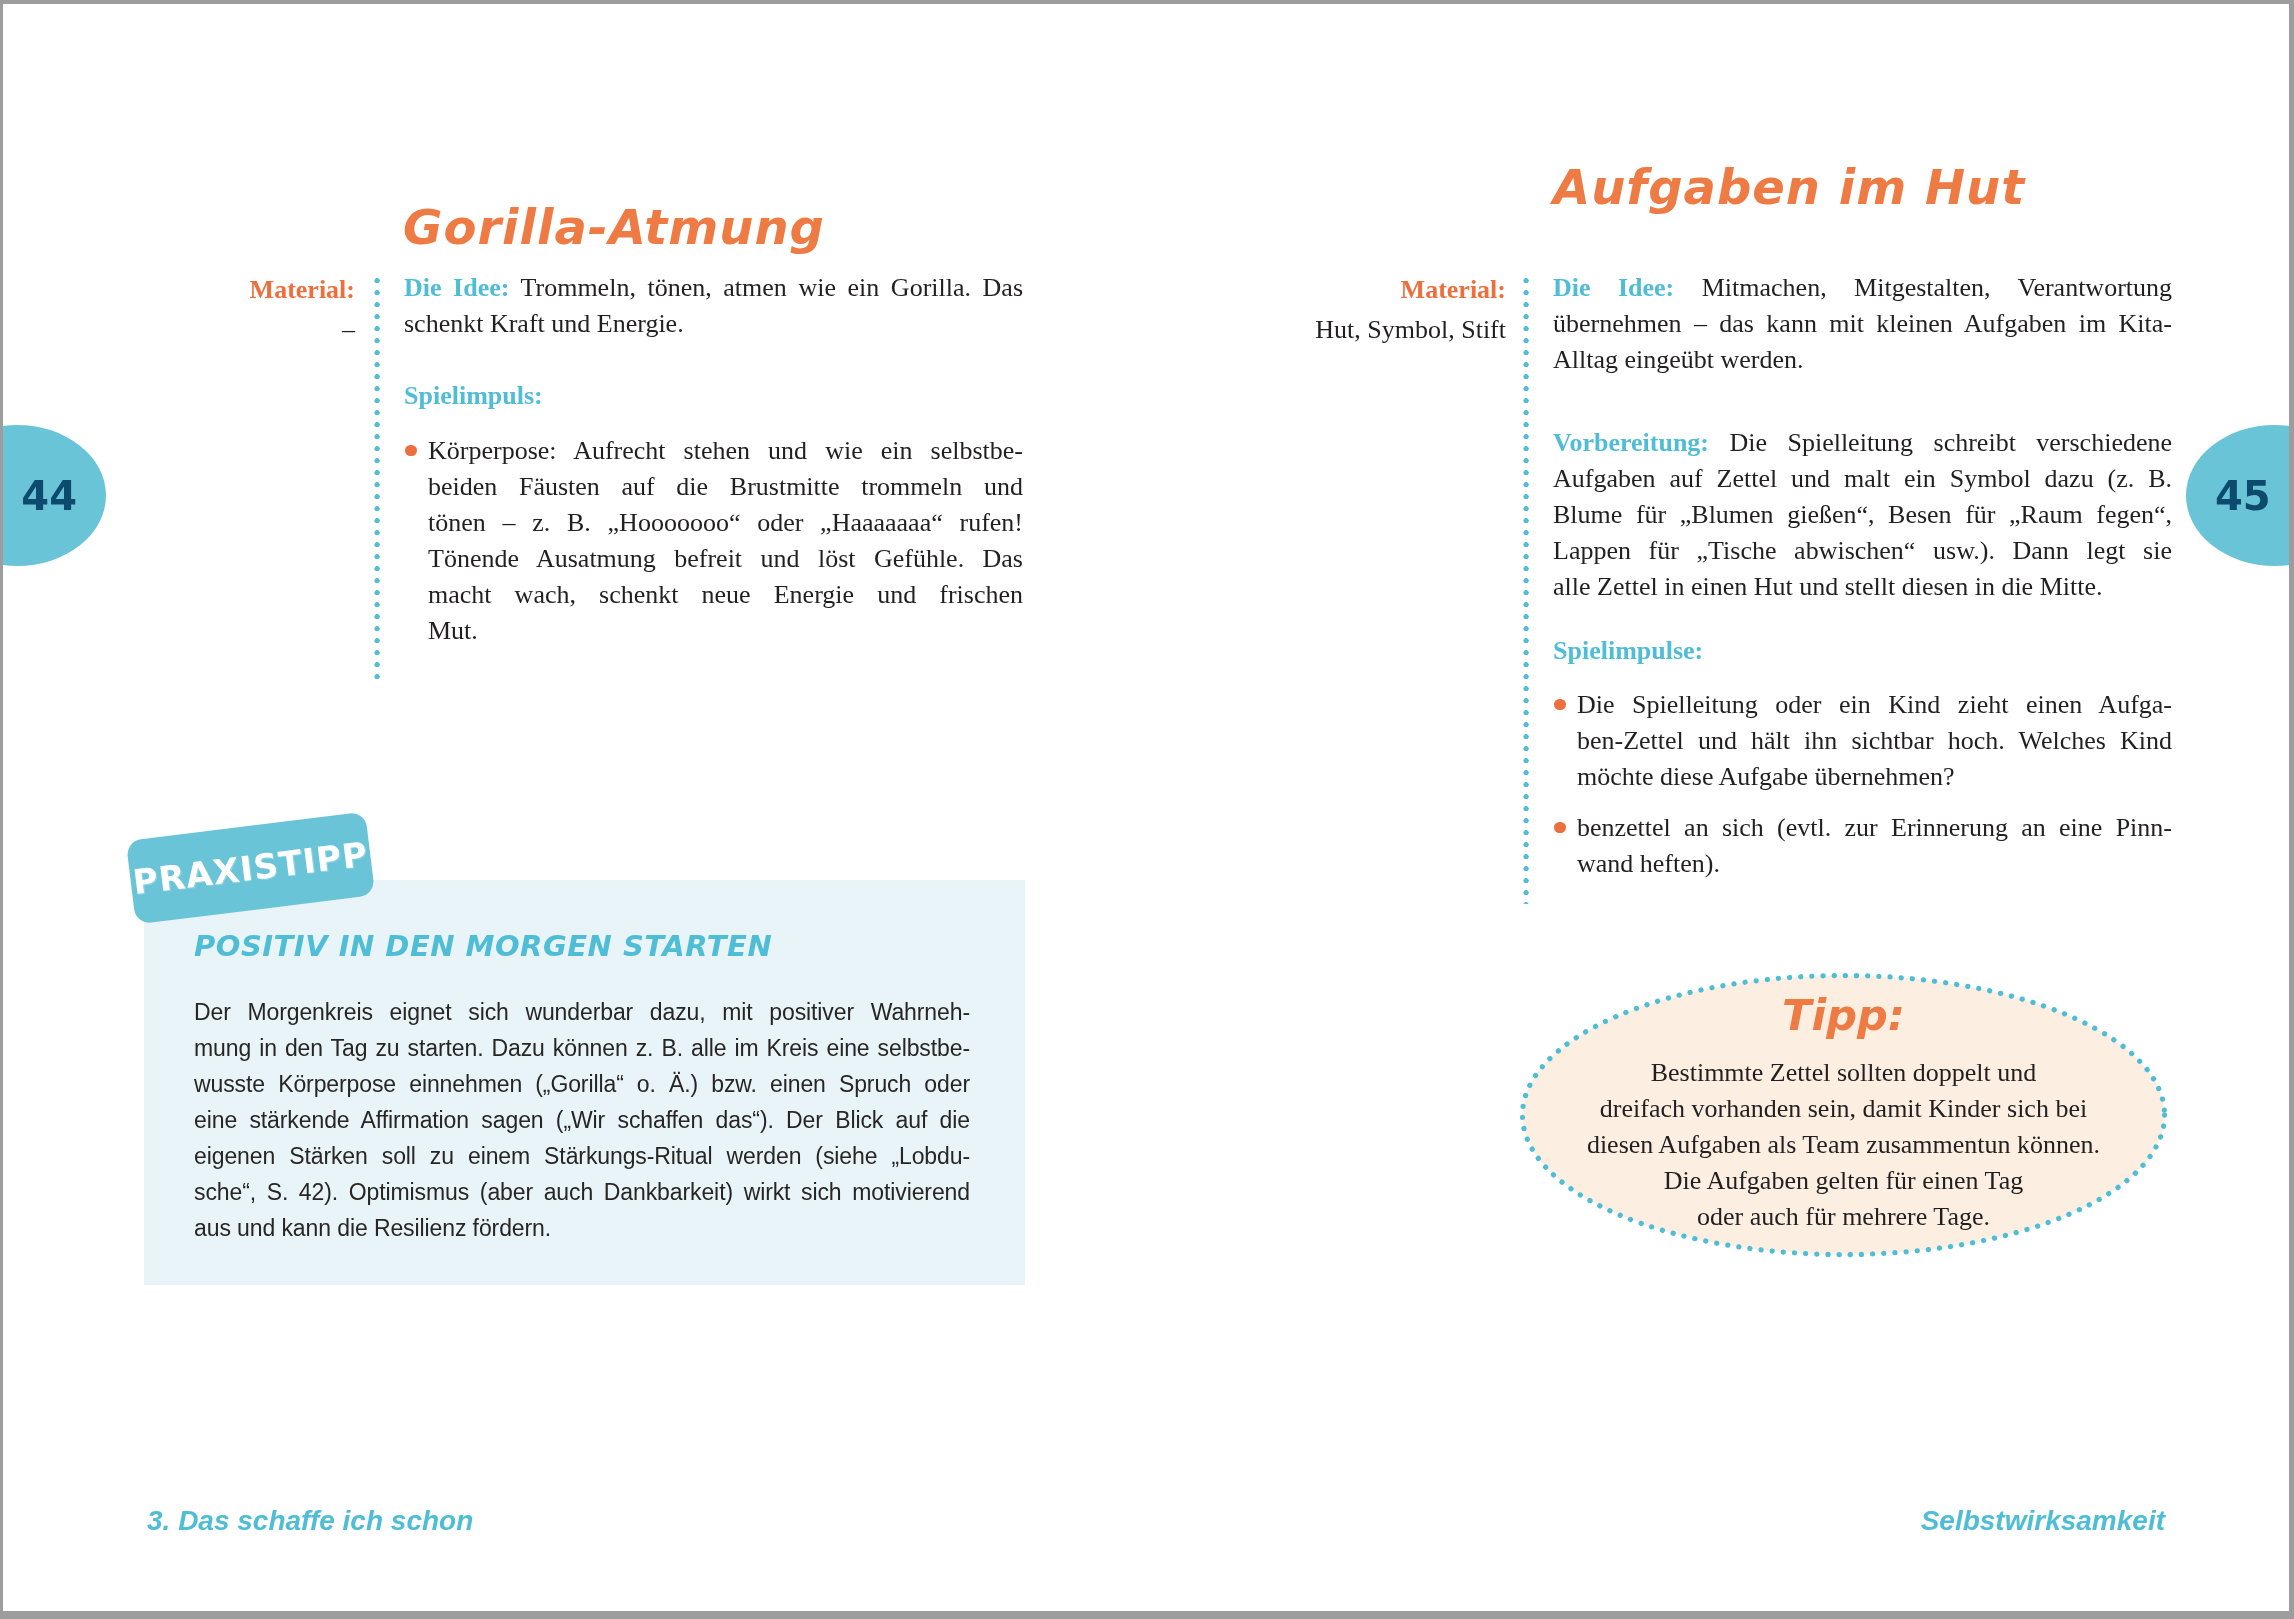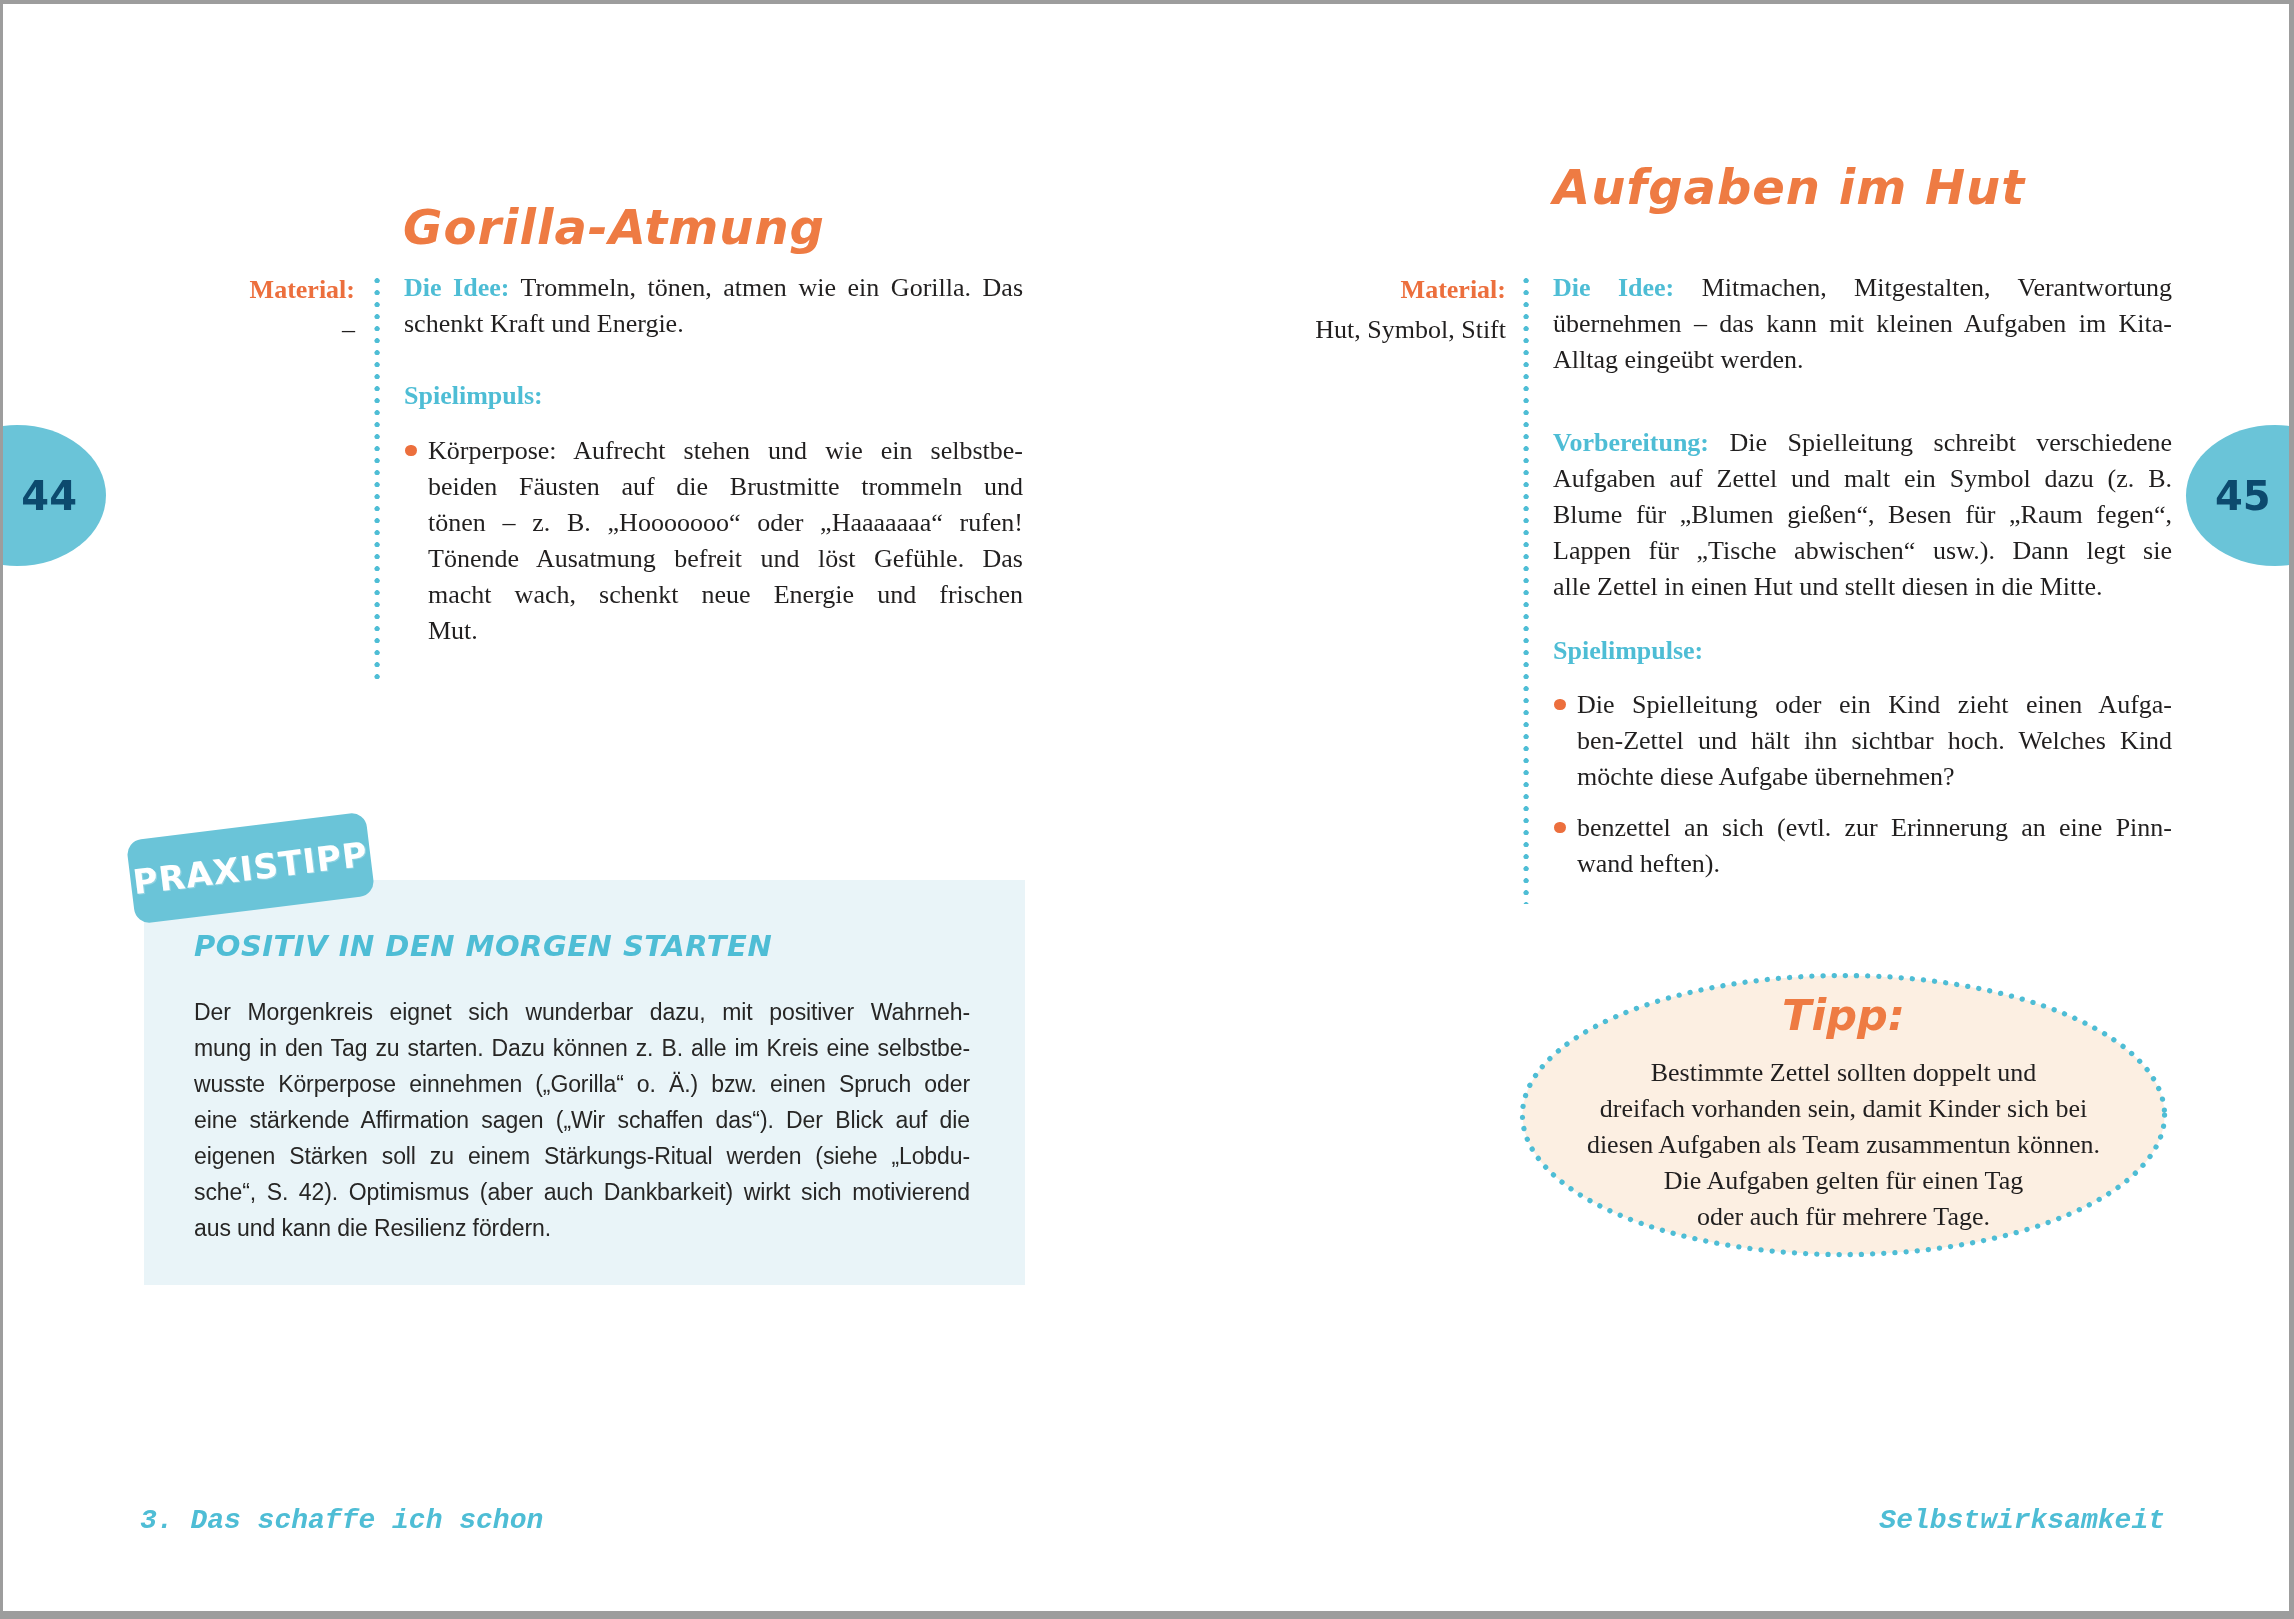--- a/index.html
+++ b/index.html
@@ -67,23 +67,23 @@
   .badge{
     width:178px;height:141px;border-radius:50%;
     background:#6ac4d8;z-index:4;
   }
   .badge span{
     position:absolute;top:50%;transform:translateY(-50%);
     font-family:"DejaVu Sans","Liberation Sans",sans-serif;
     font-weight:600;font-size:40px;color:#0c4a6e;
   }
   .footer{
-    font-family:Liberation Mono, monospace;
+    font-family:Liberation Sans, sans-serif;
     font-style:italic;font-weight:600;
-    font-size:28px;color:#4ebdd5;
+    font-size:28px;color:#4ebdd5;margin-left:7px;
   }
   .tipp-head{
     font-family:"DejaVu Sans","Liberation Sans",sans-serif;
     font-style:italic;font-weight:bold;
     font-size:43px;color:#ee7b43;text-align:center;
   }
   .oln{
     font-size:26px;line-height:36px;color:#211f1f;text-align:center;
     font-family:"Liberation Serif","DejaVu Serif",serif;
   }

